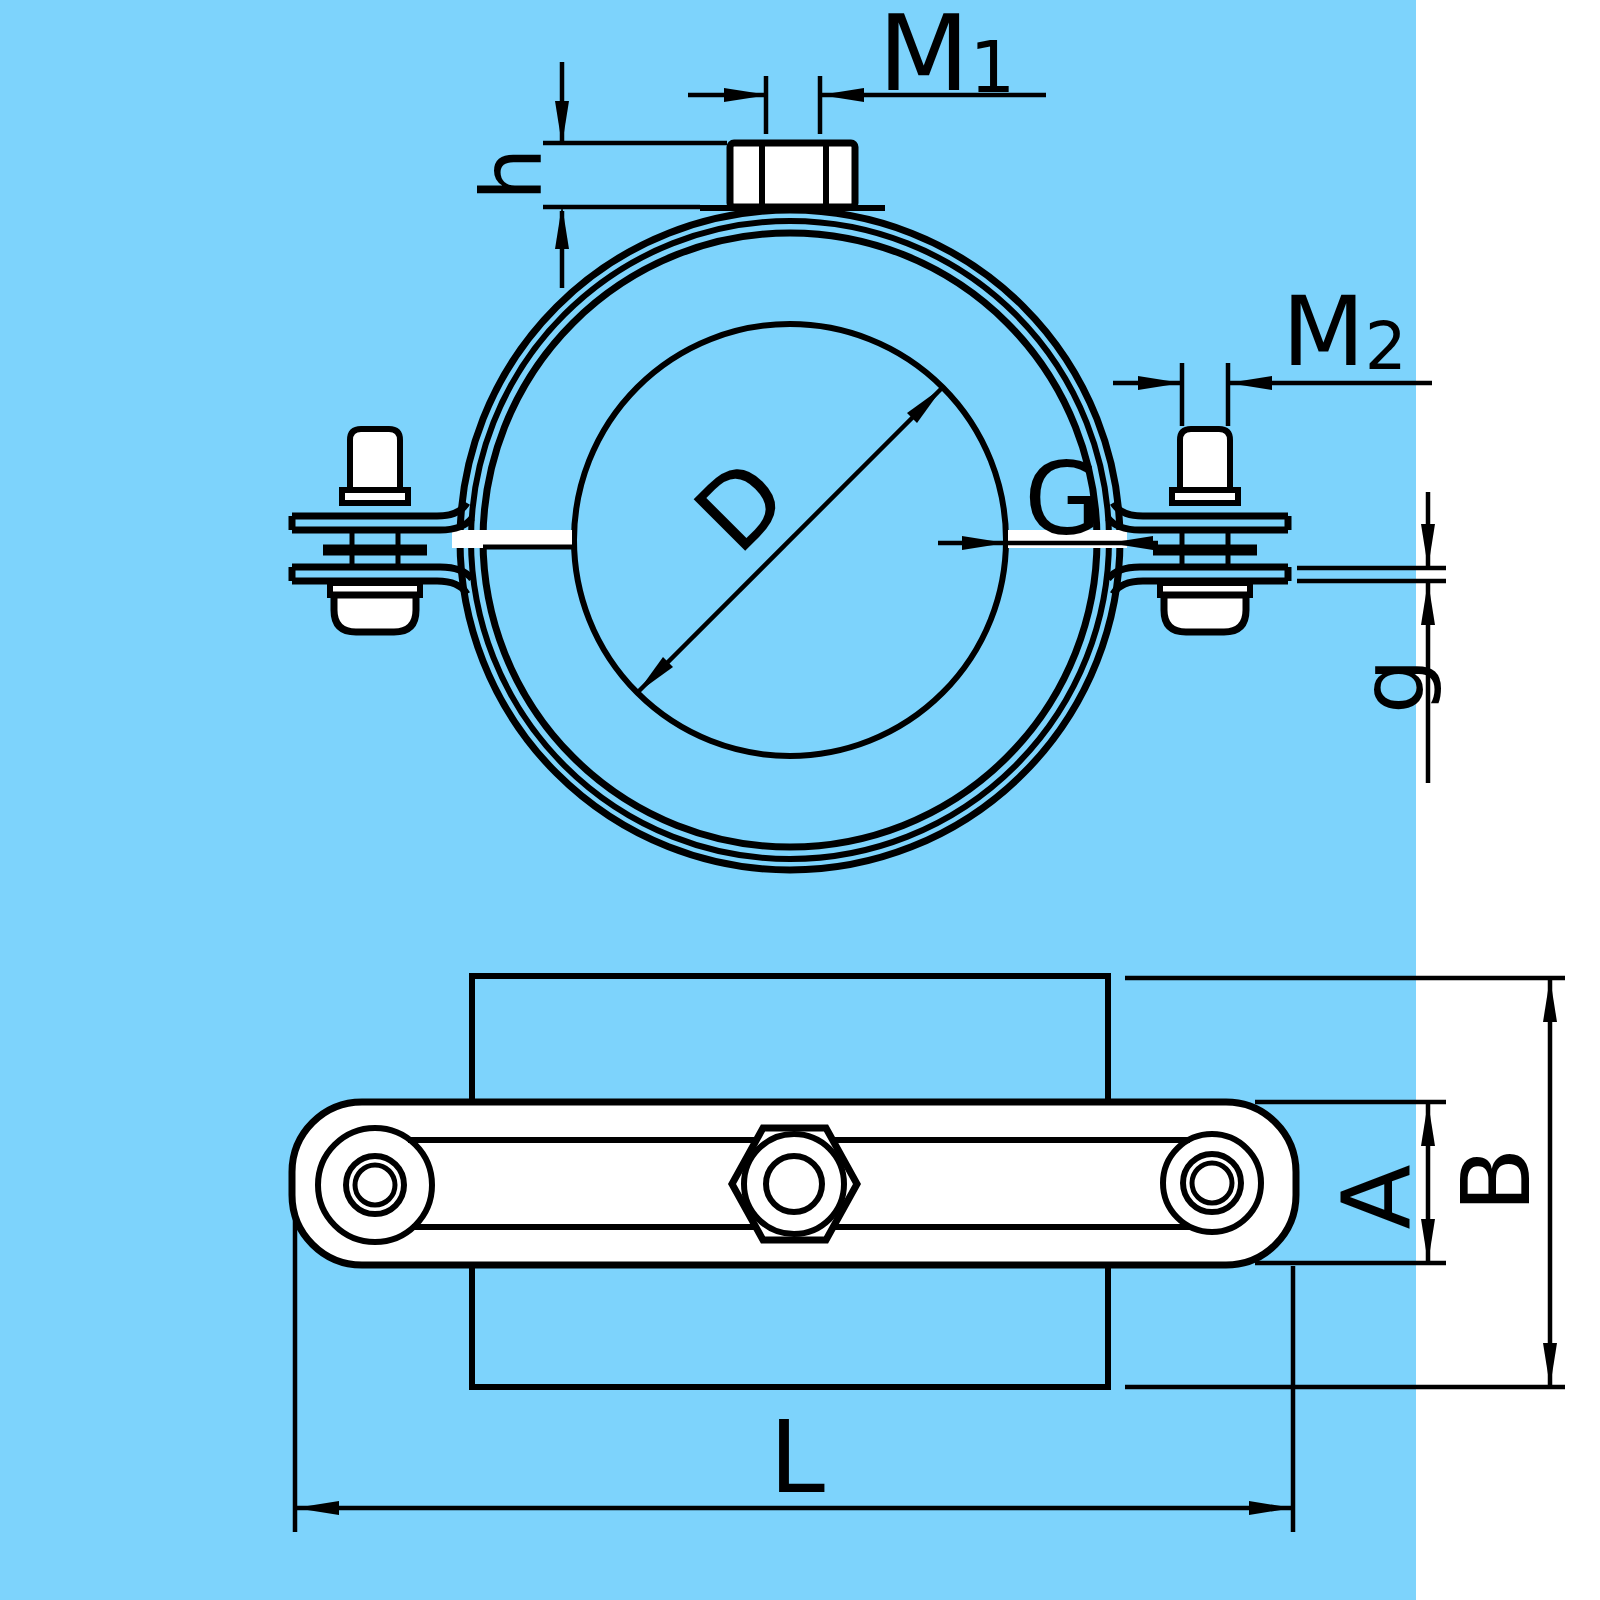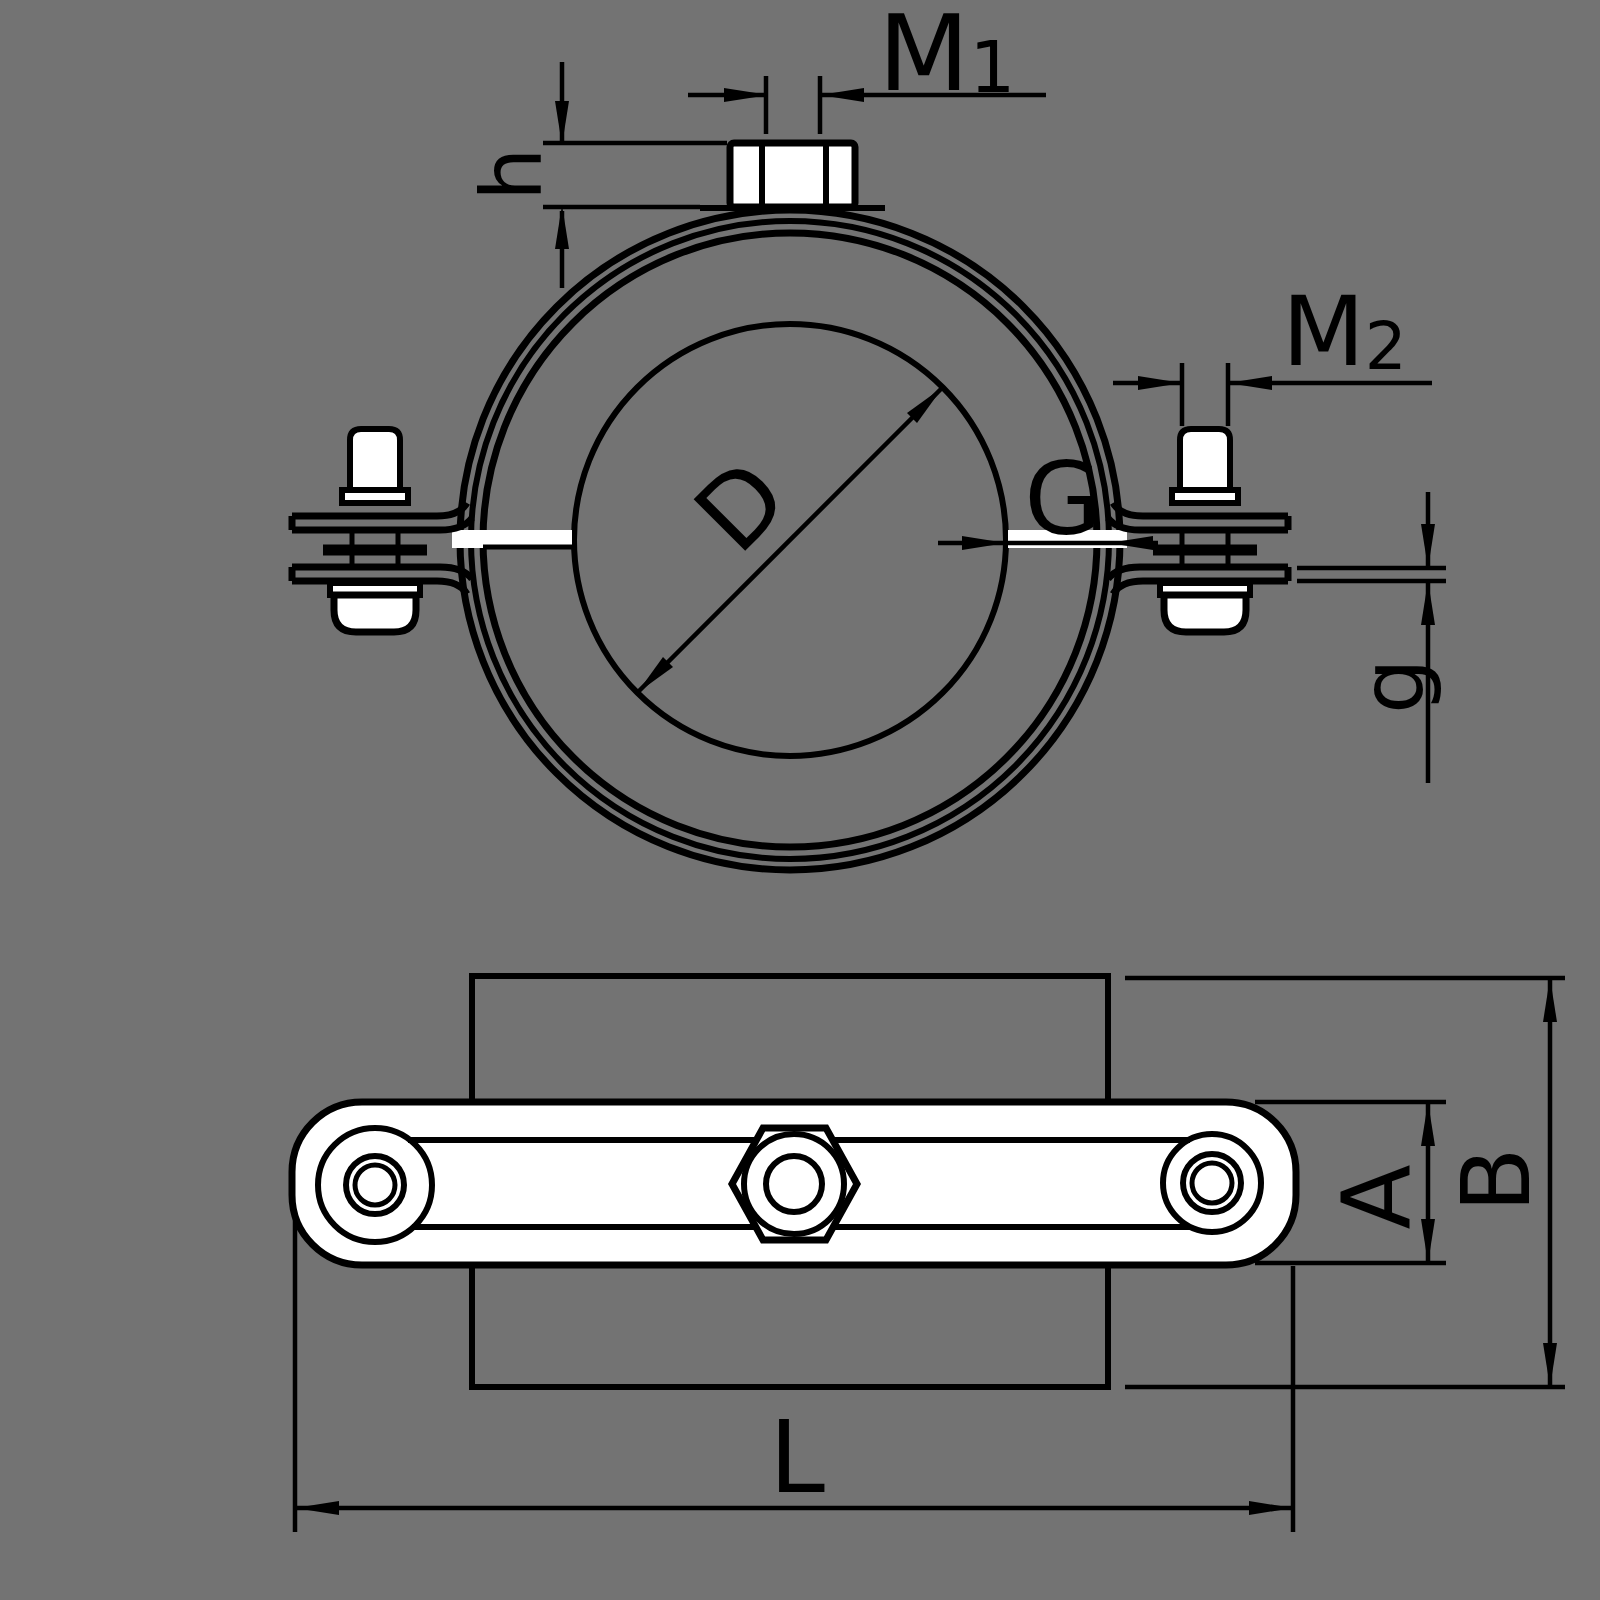--- a/index.html
+++ b/index.html
@@ -1,16 +1,16 @@
 <!DOCTYPE html>
 <html><head>
 <meta charset="utf-8">
 <style>
   html,body{margin:0;padding:0;background:#ffffff;}
-  .page{width:1600px;height:1600px;background:#737373;position:relative;}
+  .page{width:1416px;height:1600px;background:#7dd3fc;position:relative;}
   svg{display:block;}
   .ln{stroke:#000;fill:none;stroke-width:7;stroke-linecap:butt;}
   .ln6{stroke:#000;fill:none;stroke-width:6;}
   .ln5{stroke:#000;fill:none;stroke-width:5;}
   .bar11{stroke:#000;fill:none;stroke-width:11;}
   .dim{stroke:#000;fill:none;stroke-width:4.5;}
   .fillw{fill:#ffffff;}
   .arrow{fill:#000;stroke:none;}
   .gap{fill:#ffffff;stroke:none;}
   text{font-family:"DejaVu Sans","Liberation Sans",sans-serif;fill:#000;}

